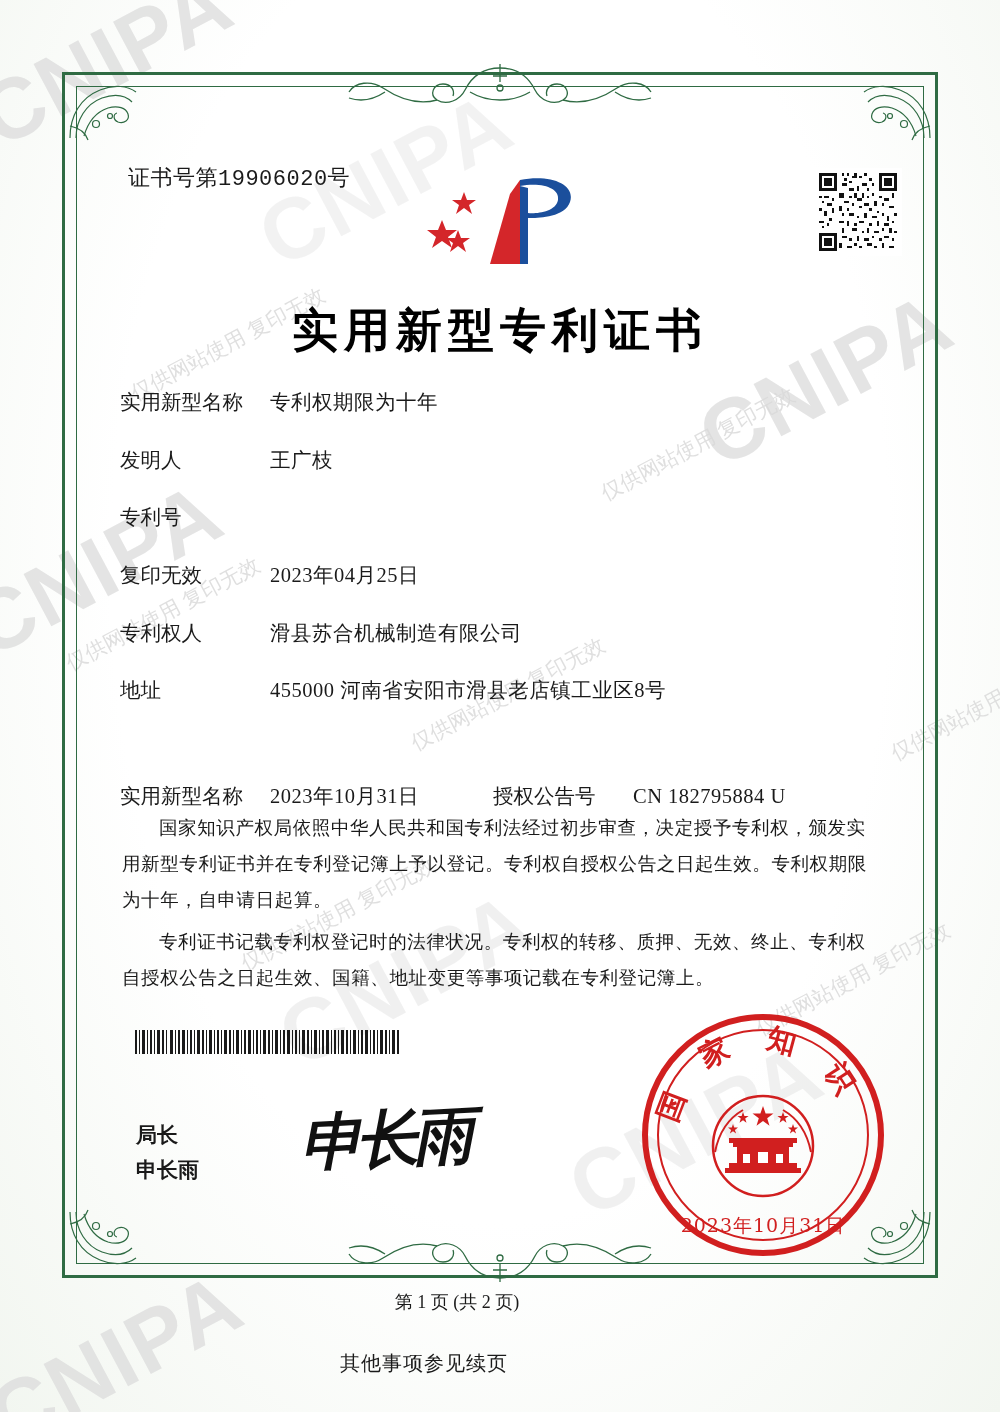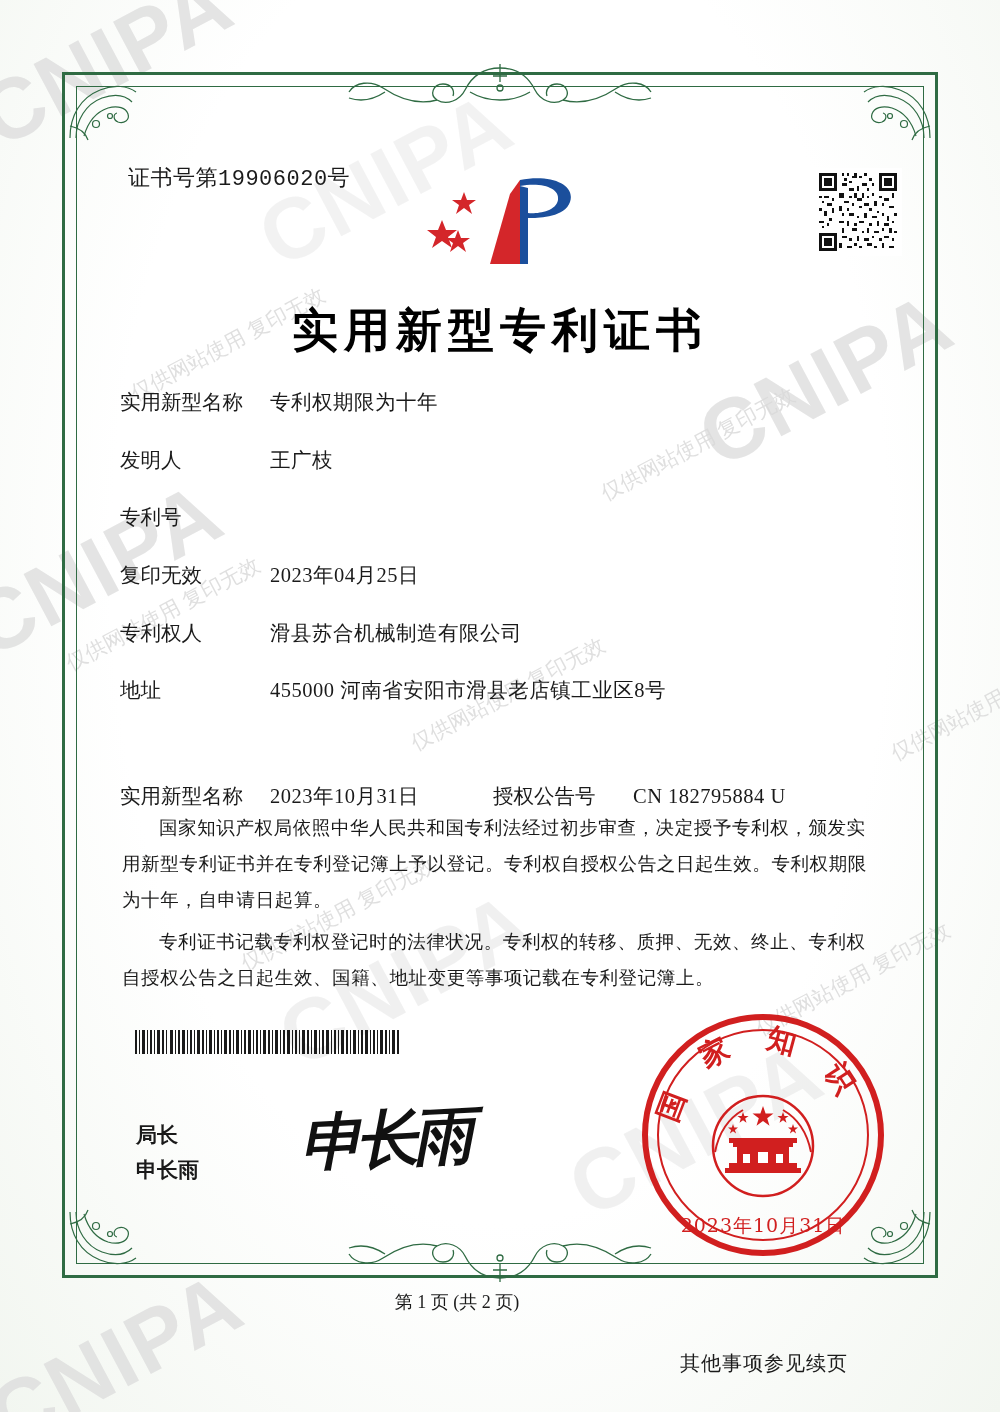--- a/index.html
+++ b/index.html
@@ -255,21 +255,21 @@
     top: 1290px;
     width: 914px;
     text-align: center;
     font-size: 18px;
   }
   .footer-note {
     position: absolute;
     left: 0;
     top: 1350px;
     width: 848px;
-    text-align: right;
+    text-align: center;
     font-size: 20px;
     letter-spacing: 1px;
   }
 </style>
 </head>
 <body>
 
 <div class="page">
 
   <div class="wm-layer">

